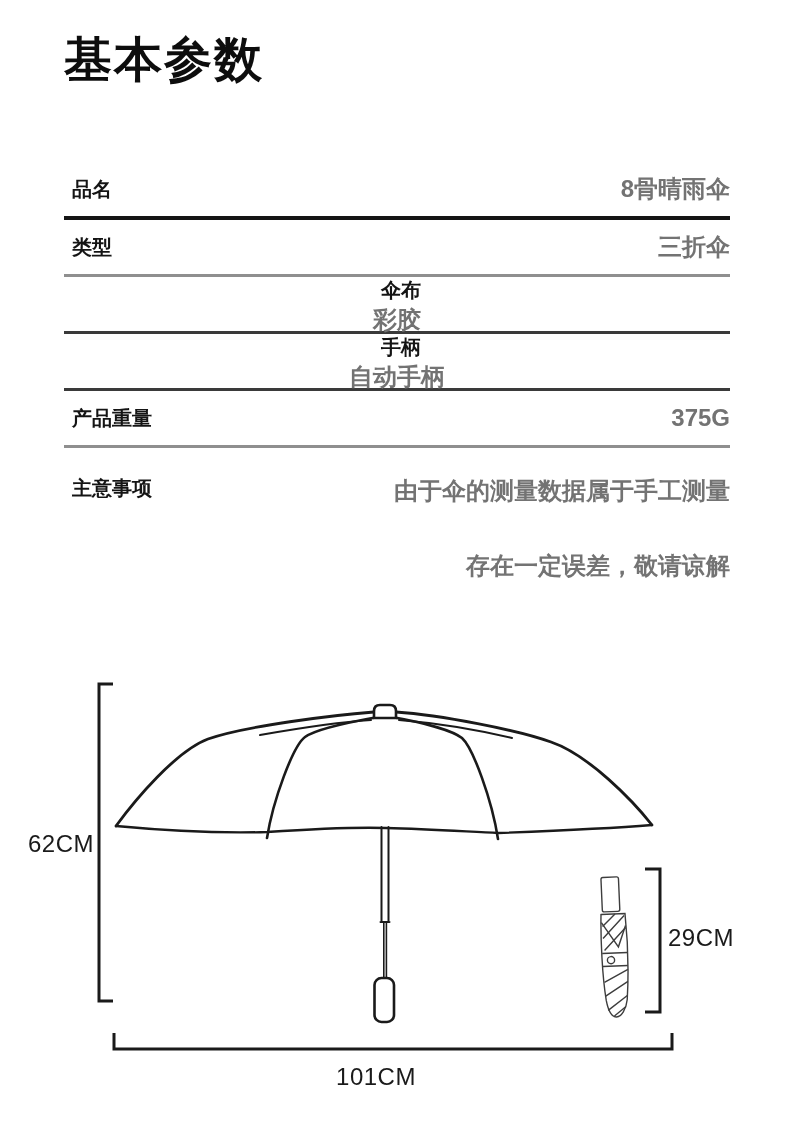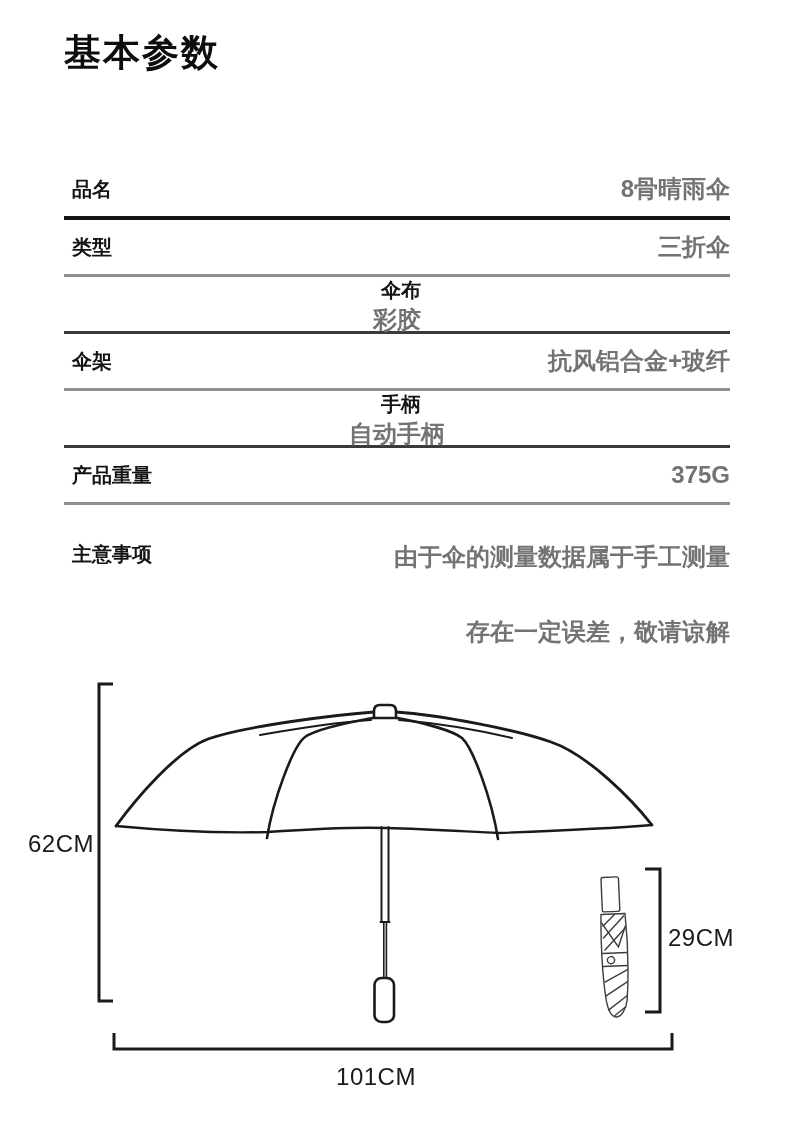--- a/index.html
+++ b/index.html
@@ -1,31 +1,31 @@
 <!DOCTYPE html>
 <html><head>
 <meta charset="utf-8">
 <style>
   html,body{margin:0;padding:0;background:#ffffff;}
   .page{
     position:relative;width:790px;height:1144px;background:#ffffff;overflow:hidden;
     font-family:"Liberation Sans","DejaVu Sans",sans-serif;color:#111;
   }
   .page-title{
-    position:absolute;left:64px;top:28px;font-size:37px;font-weight:700;
+    position:absolute;left:64px;top:28px;font-size:48px;font-weight:700;
     letter-spacing:2px;color:#0d0d0d;
   }
   .spec-table{position:absolute;left:64px;top:162px;width:666px;}
   .spec-row{
     display:flex;justify-content:space-between;align-items:center;
     height:54px;border-bottom:3px solid #8f8f8f;
   }
   .spec-row.b-dark{border-bottom:3px solid #3a3a3a;flex-direction:column;}
   .spec-row.b-black{border-bottom:4px solid #151515;}
-  .spec-row.last{border-bottom:none;height:auto;align-items:flex-start;padding-top:36px;}
+  .spec-row.last{border-bottom:none;height:auto;align-items:flex-start;padding-top:27px;}
   .spec-label{font-size:20px;font-weight:600;padding-left:8px;color:#141414;}
   .spec-value{font-size:24px;font-weight:600;text-align:right;color:#737373;}
   .note-lines{display:flex;flex-direction:column;align-items:flex-end;}
   .note-line2{margin-top:43px;}
   .diagram{position:absolute;left:0;top:660px;width:790px;height:484px;}
   .diagram svg{position:absolute;left:0;top:0;}
   .dim-label{
     position:absolute;font-size:24px;font-weight:500;color:#1a1a1a;letter-spacing:0.5px;
   }
   .dim-open-height{left:28px;top:830px;width:64px;text-align:center;}
@@ -44,24 +44,20 @@
       <div class="spec-label">品名</div>
       <div class="spec-value">8骨晴雨伞</div>
     </div>
     <div class="spec-row">
       <div class="spec-label">类型</div>
       <div class="spec-value">三折伞</div>
     </div>
     <div class="spec-row b-dark">
       <div class="spec-label">伞布</div>
       <div class="spec-value">彩胶</div>
-    </div>
-    <div class="spec-row">
-      <div class="spec-label">伞架</div>
-      <div class="spec-value">抗风铝合金+玻纤</div>
     </div>
     <div class="spec-row b-dark">
       <div class="spec-label">手柄</div>
       <div class="spec-value">自动手柄</div>
     </div>
     <div class="spec-row">
       <div class="spec-label">产品重量</div>
       <div class="spec-value">375G</div>
     </div>
     <div class="spec-row last">

